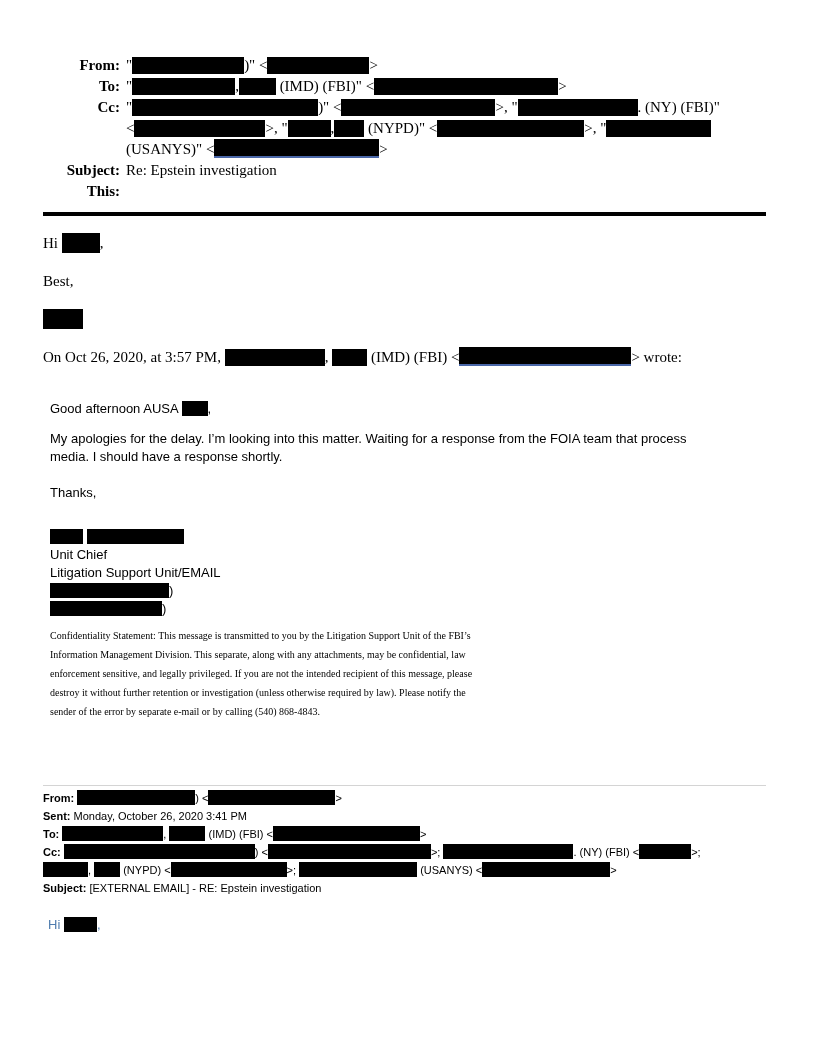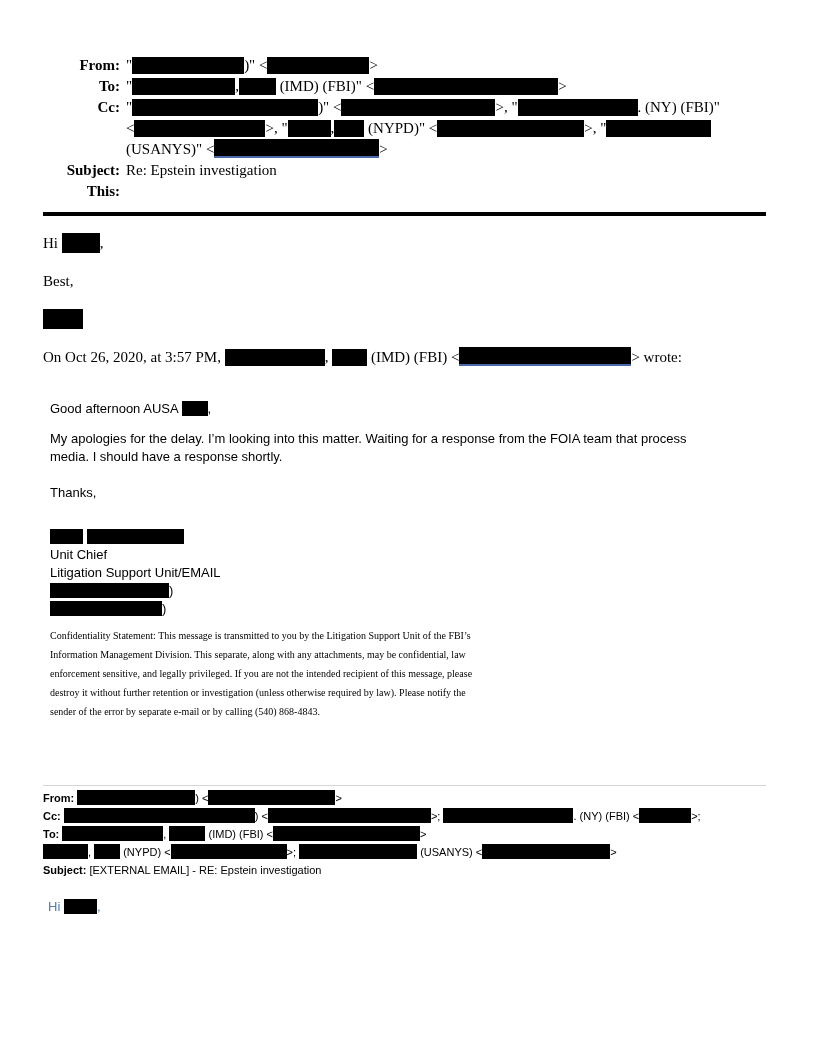--- a/index.html
+++ b/index.html
@@ -116,22 +116,23 @@
           <div class="line">Confidentiality Statement:  This message is transmitted to you by the Litigation Support Unit of the FBI’s</div>
           <div class="line">Information Management Division.  This separate, along with any attachments, may be confidential, law</div>
           <div class="line">enforcement sensitive, and legally privileged.  If you are not the intended recipient of this message, please</div>
           <div class="line">destroy it without further retention or investigation (unless otherwise required by law).  Please notify the</div>
           <div class="line">sender of the error by separate e-mail or by calling (540) 868-4843.</div>
         </div>
     </div>
 
     <div class="quoted" id="quoted-header">
         <div class="q-line"><span class="bold">From: </span><span class="redact" style="width: 118px;"></span><span>) &lt;</span><span class="redact" style="width: 127px;"></span><span>&gt;</span></div>
+        <div class="q-line"><span class="bold">Sent: </span><span>Monday, October 26, 2020 3:41 PM</span></div>
+        <div class="q-line"><span class="bold">To: </span><span class="redact" style="width: 101px;"></span><span>, </span><span class="redact" style="width: 36px;"></span><span> (IMD) (FBI) &lt;</span><span class="redact" style="width: 147px;"></span><span>&gt;</span></div>
         <div class="q-line"><span class="bold">Cc: </span><span class="redact" style="width: 191px;"></span><span>) &lt;</span><span class="redact" style="width: 163px;"></span><span>&gt;; </span><span class="redact" style="width: 130px;"></span><span>. (NY) (FBI) &lt;</span><span class="redact" style="width: 52px;"></span><span>&gt;;</span></div>
-        <div class="q-line"><span class="bold">To: </span><span class="redact" style="width: 101px;"></span><span>, </span><span class="redact" style="width: 36px;"></span><span> (IMD) (FBI) &lt;</span><span class="redact" style="width: 147px;"></span><span>&gt;</span></div>
         <div class="q-line"><span class="redact" style="width: 45px;"></span><span>, </span><span class="redact" style="width: 26px;"></span><span> (NYPD) &lt;</span><span class="redact" style="width: 116px;"></span><span>&gt;; </span><span class="redact" style="width: 118px;"></span><span> (USANYS) &lt;</span><span class="redact" style="width: 128px;"></span><span>&gt;</span></div>
         <div class="q-line"><span class="bold">Subject: </span><span>[EXTERNAL EMAIL] - RE: Epstein investigation</span></div>
       </div>
 
     <div class="greet-bottom"><span class="blue">Hi </span><span class="redact" style="width: 33px;"></span><span class="blue">,</span></div>
 
   </div>
 </div>
 
 </body></html>

